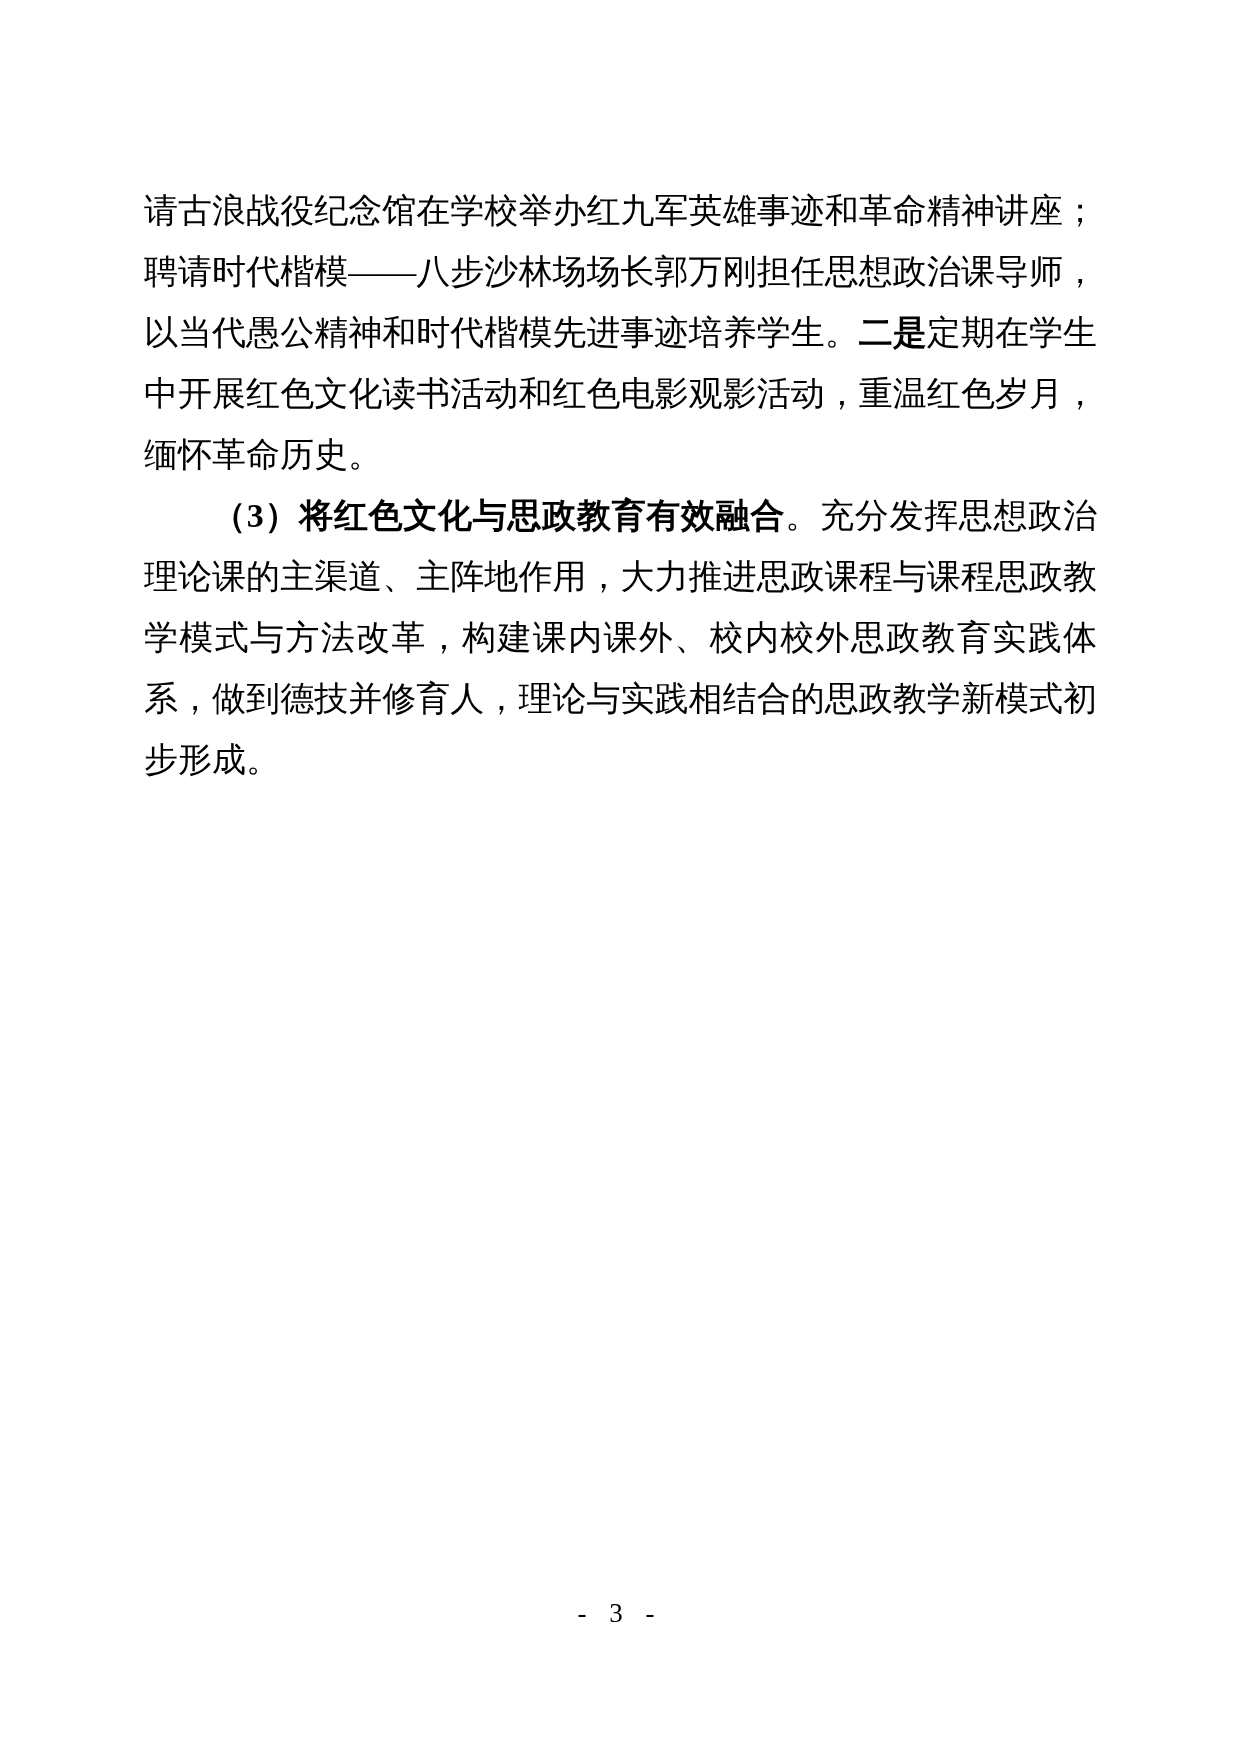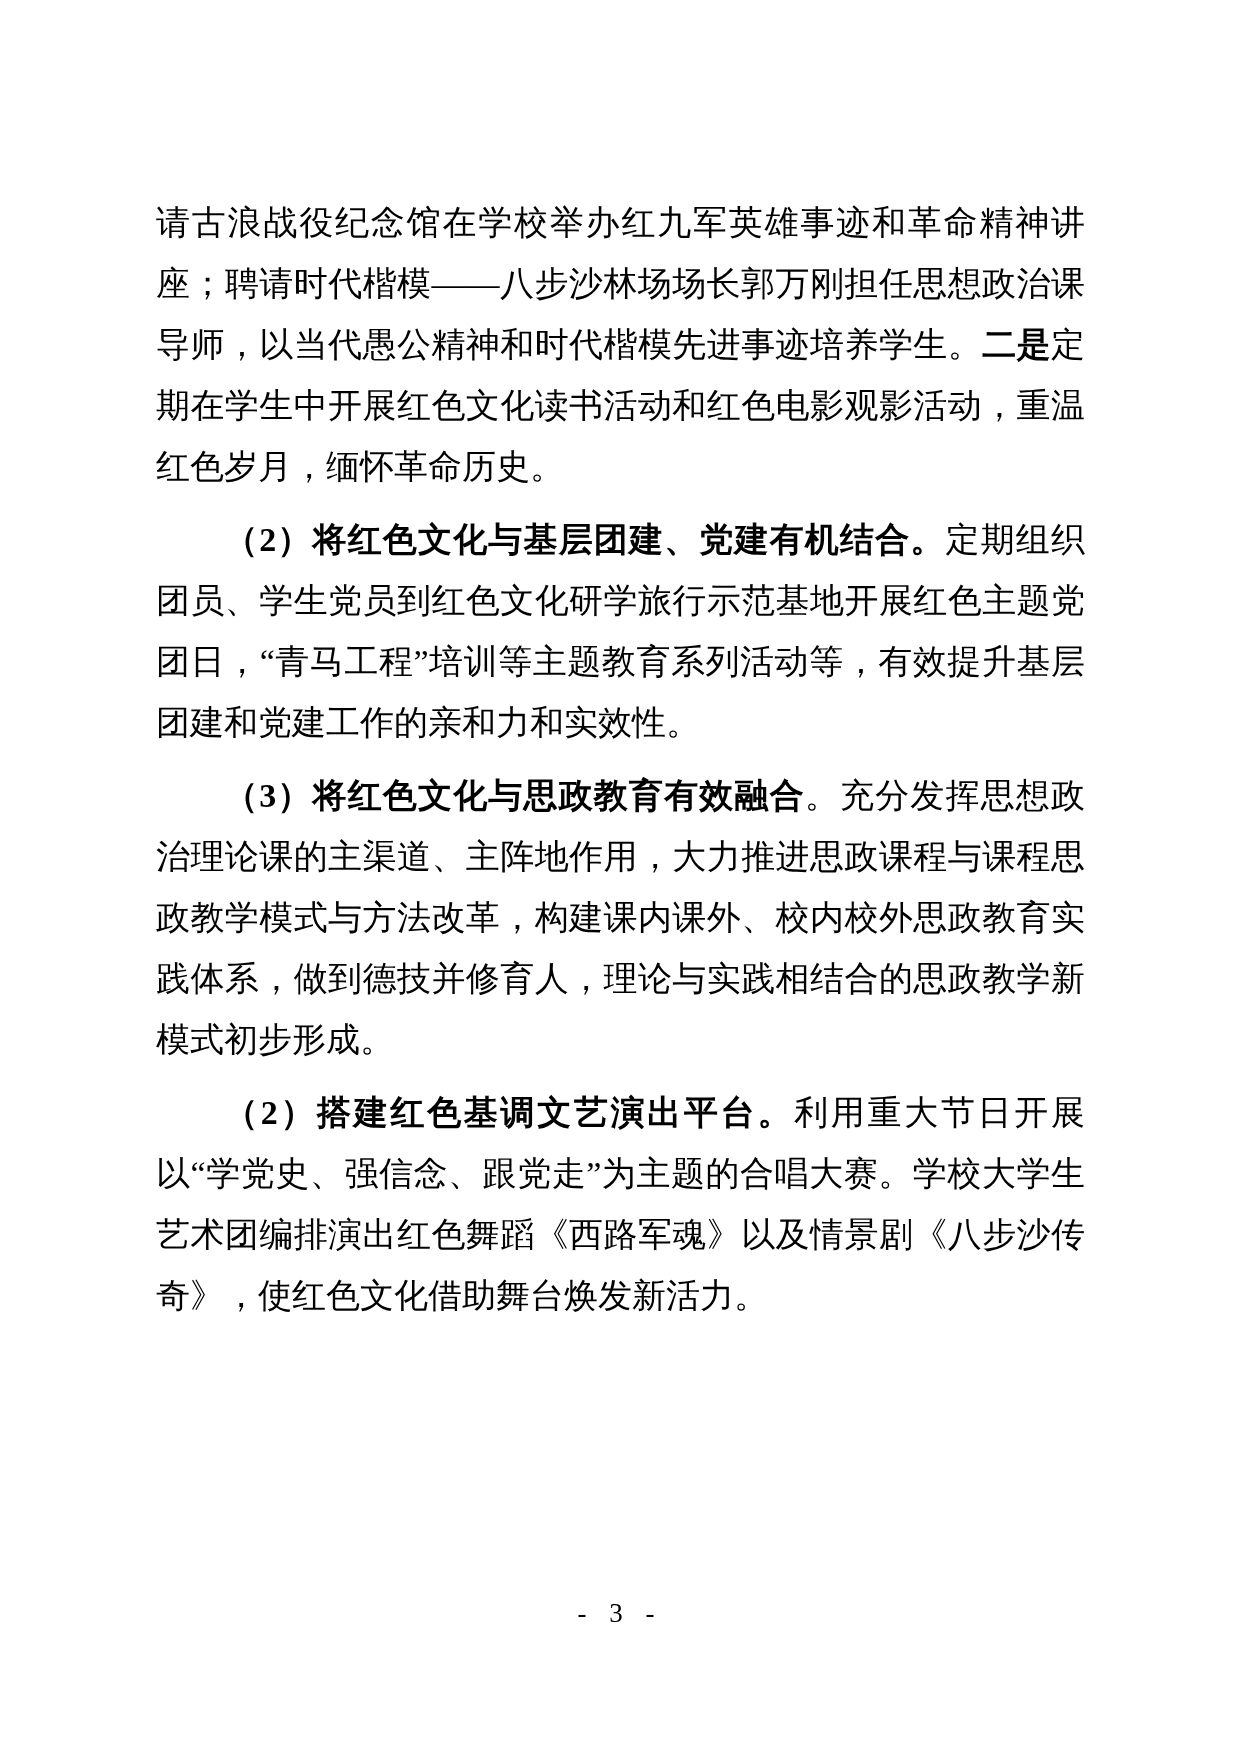--- a/index.html
+++ b/index.html
@@ -20,21 +20,21 @@
     position: absolute;
     left: 144px;
     top: 180px;
     width: 953px;
     font-size: 34px;
     line-height: 61px;
     text-align: justify;
     text-justify: inter-ideograph;
   }
   .doc-body p.para {
-    margin: 12px;
+    margin: 0;
     padding: 0;
   }
   .doc-body p.para.indent {
     text-indent: 2em;
   }
   .run {
     font-weight: normal;
   }
   .run.bold {
     font-weight: 700;
@@ -50,20 +50,18 @@
     letter-spacing: 8px;
     color: #000000;
   }
 </style>
 </head>
 <body>
 
 <div class="page">
   <div class="doc-body" id="doc-body">
       <p class="para"><span class="run">请古浪战役纪念馆在学校举办红九军英雄事迹和革命精神讲座；聘请时代楷模——八步沙林场场长郭万刚担任思想政治课导师，以当代愚公精神和时代楷模先进事迹培养学生。</span><span class="run bold">二是</span><span class="run">定期在学生中开展红色文化读书活动和红色电影观影活动，重温红色岁月，缅怀革命历史。</span></p>
-      <p class="para indent"><span class="run bold">（2）将红色文化与基层团建、党建有机结合。</span><span class="run">定期组织团员、学生党员到红色文化研学旅行示范基地开展红色主题党团日，“青马工程”培训等主题教育系列活动等，有效提升基层团建和党建工作的亲和力和实效性。</span></p>
       <p class="para indent"><span class="run bold">（3）将红色文化与思政教育有效融合</span><span class="run">。充分发挥思想政治理论课的主渠道、主阵地作用，大力推进思政课程与课程思政教学模式与方法改革，构建课内课外、校内校外思政教育实践体系，做到德技并修育人，理论与实践相结合的思政教学新模式初步形成。</span></p>
-      <p class="para indent"><span class="run bold">（2）搭建红色基调文艺演出平台。</span><span class="run">利用重大节日开展以“学党史、强信念、跟党走”为主题的合唱大赛。学校大学生艺术团编排演出红色舞蹈《西路军魂》以及情景剧《八步沙传奇》，使红色文化借助舞台焕发新活力。</span></p>
     </div>
   <div class="page-footer">
     <span>- 3 -</span>
   </div>
 </div>
 
 </body></html>

